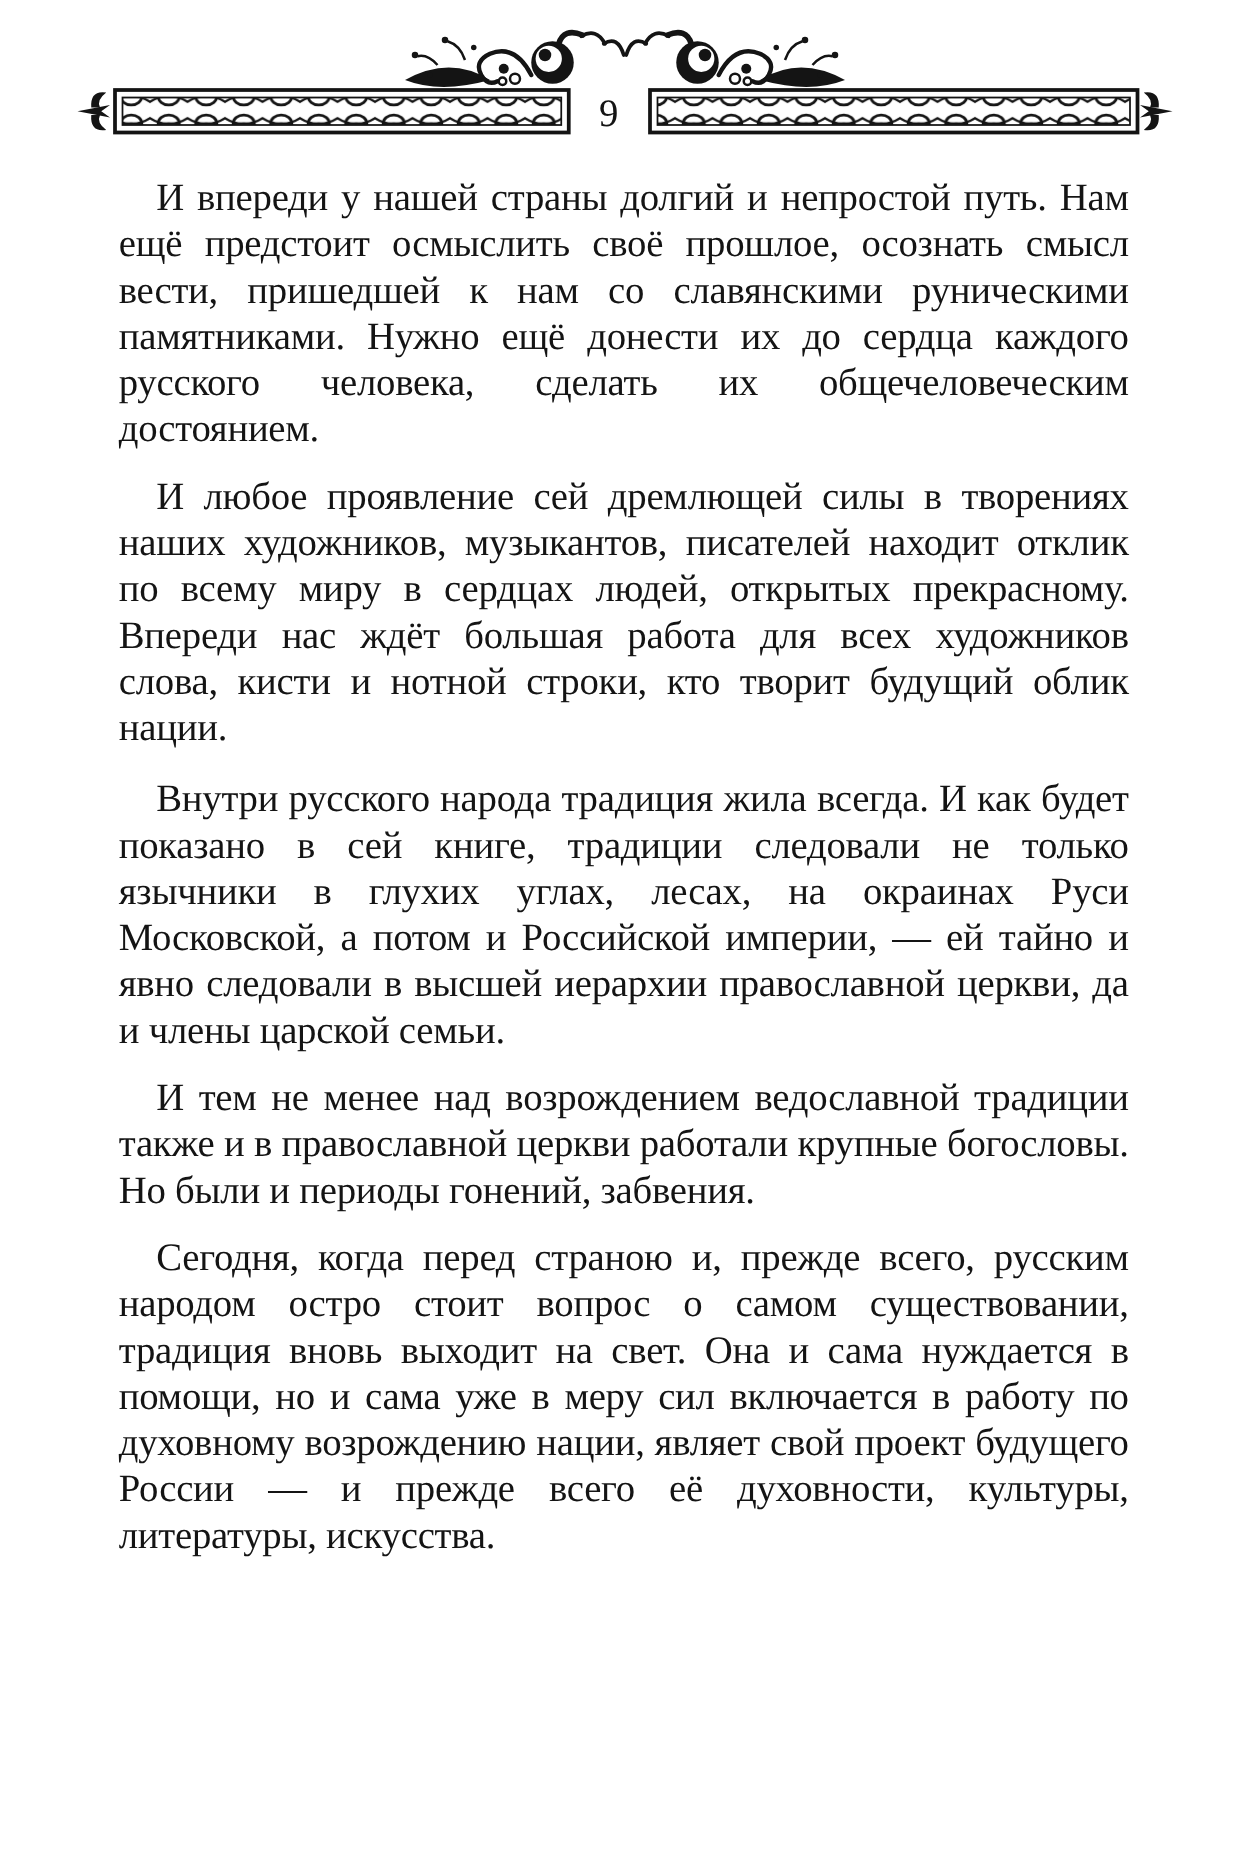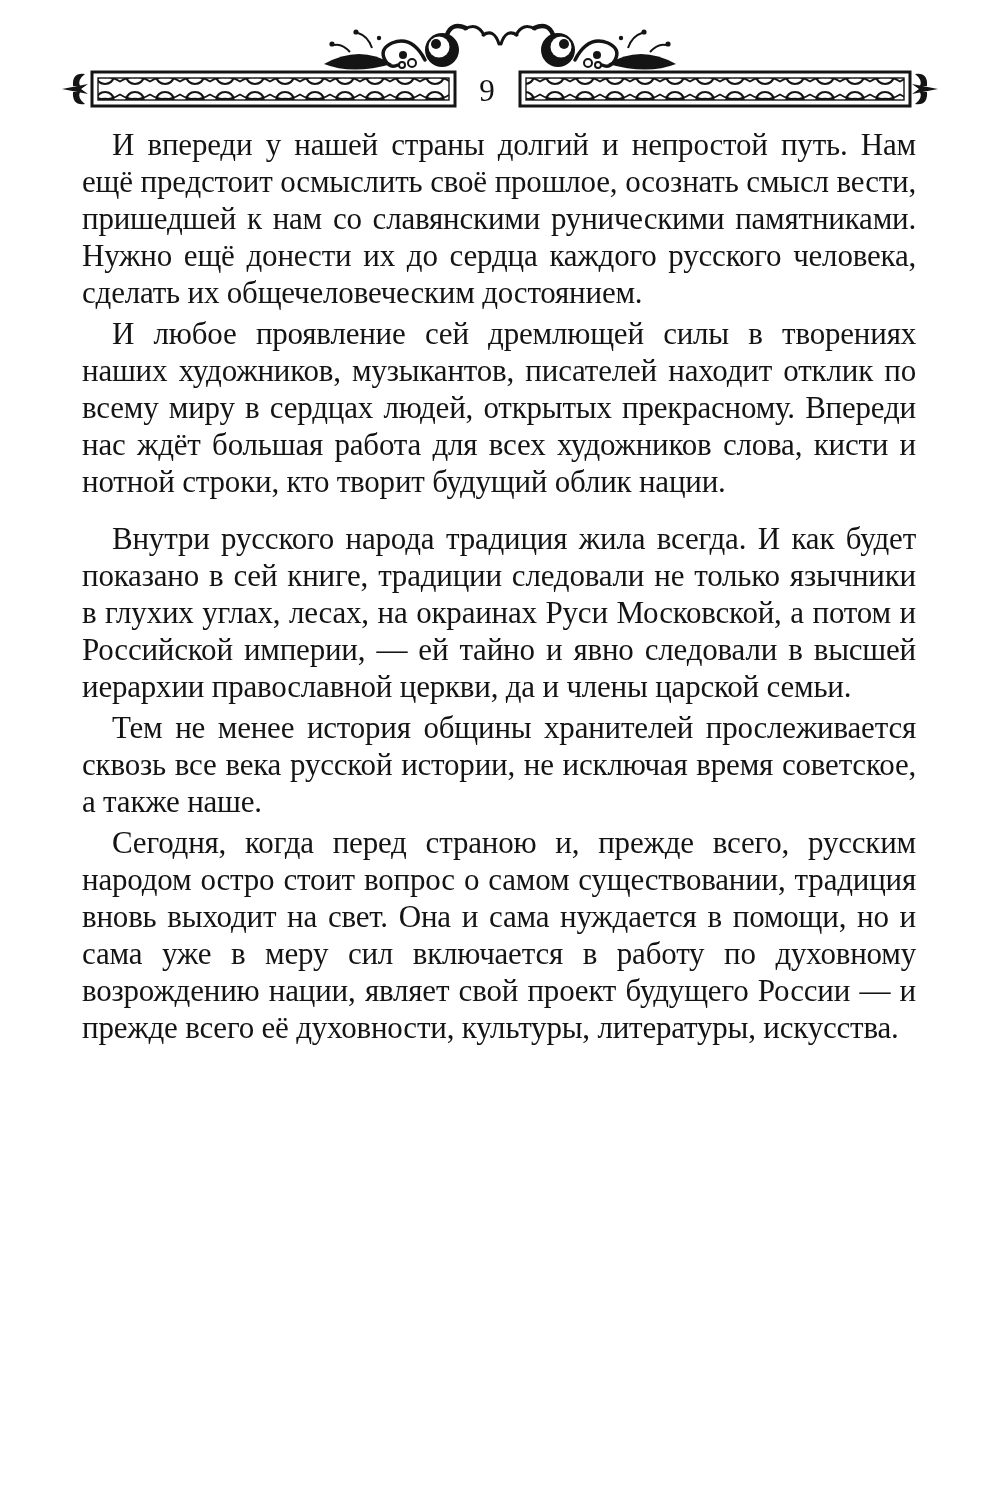--- a/index.html
+++ b/index.html
@@ -30,21 +30,21 @@
     fill: #141414;
   }
   .text-block {
     margin: 4px 80px 0 78px;
     font-size: 31px;
     line-height: 37px;
     text-align: justify;
     letter-spacing: -0.2px;
   }
   .text-block p {
-    margin: 4px;
+    margin: 17px;
     padding: 0;
     text-indent: 30px;
     font-family: Liberation Serif, serif;
   }
   .section + .section { margin-top: 20px; }
 </style>
 </head>
 <body>
 
 <div class="page">
@@ -109,18 +109,18 @@
     </svg>
   </div>
 
   <div class="text-block">
       <div class="section">
         <p>И впереди у нашей страны долгий и непростой путь. Нам ещё предстоит осмыслить своё прошлое, осознать смысл вести, пришедшей к нам со славянскими руническими памятниками. Нужно ещё донести их до сердца каждого русского человека, сделать их общечеловеческим достоянием.</p>
         <p>И любое проявление сей дремлющей силы в творениях наших художников, музыкантов, писателей находит отклик по всему миру в сердцах людей, открытых прекрасному. Впереди нас ждёт большая работа для всех художников слова, кисти и нотной строки, кто творит будущий облик нации.</p>
       </div>
       <div class="section">
         <p>Внутри русского народа традиция жила всегда. И как будет показано в сей книге, традиции следовали не только язычники в глухих углах, лесах, на окраинах Руси Московской, а потом и Российской империи, — ей тайно и явно следовали в высшей иерархии православной церкви, да и члены царской семьи.</p>
-        <p>Тем не менее история общины хранителей прослеживается сквозь все века русской истории, не исключая время советское, а также наше.</p>
+        <p>И тем не менее над возрождением ведославной традиции также и в православной церкви работали крупные богословы. Но были и периоды гонений, забвения.</p>
         <p>Сегодня, когда перед страною и, прежде всего, русским народом остро стоит вопрос о самом существовании, традиция вновь выходит на свет. Она и сама нуждается в помощи, но и сама уже в меру сил включается в работу по духовному возрождению нации, являет свой проект будущего России — и прежде всего её духовности, культуры, литературы, искусства.</p>
       </div>
     </div>
 
 </div>
 
 </body></html>

